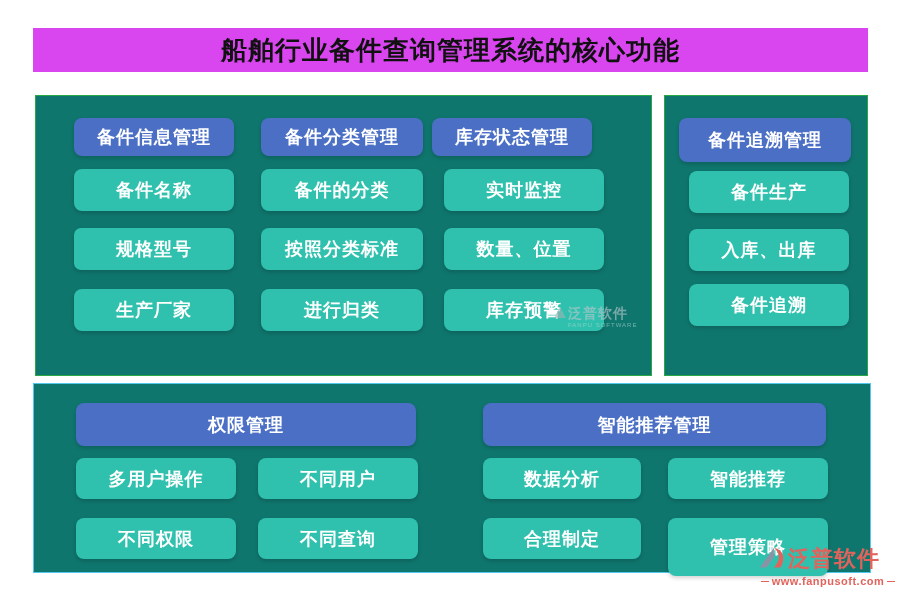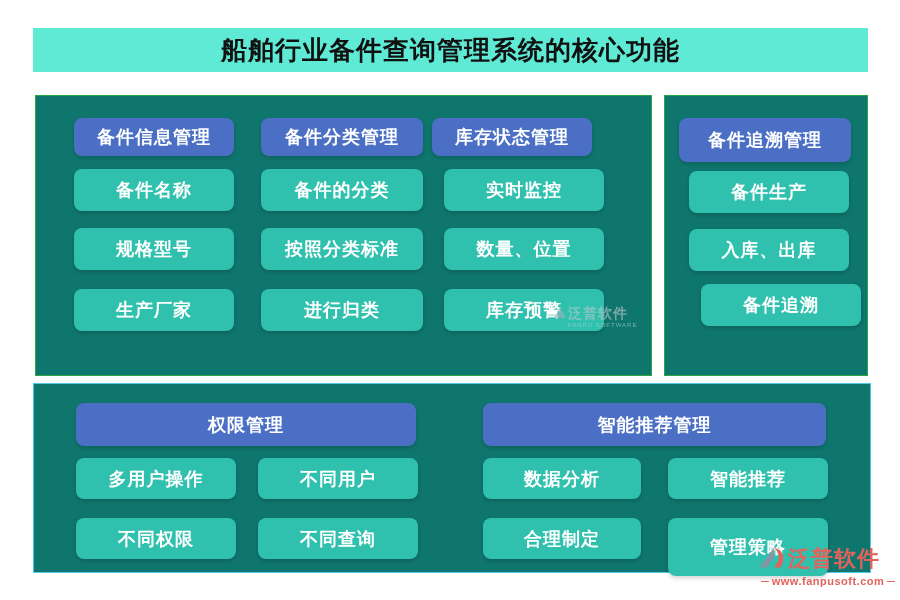--- a/index.html
+++ b/index.html
@@ -2,21 +2,21 @@
 <html><head>
 <meta charset="utf-8">
 <style>
   html,body{margin:0;padding:0;}
   body{
     width:900px;height:600px;position:relative;background:#ffffff;overflow:hidden;
     font-family:"Liberation Sans","DejaVu Sans",sans-serif;
   }
   .titlebar{
     position:absolute;left:33px;top:28px;width:835px;height:44px;
-    background:#5eead4;display:flex;align-items:center;justify-content:center;
+    background:#d946ef;display:flex;align-items:center;justify-content:center;
   }
   .titlebar span{font-size:26px;font-weight:700;color:#111;letter-spacing:1px;}
   .panel{position:absolute;background:#0f766e;border:1px solid #28A745;box-sizing:border-box;}
   .panel-blue{border-color:#53C7EC;}
   .btn{
     position:absolute;border-radius:8px;color:#fff;font-weight:700;
     display:flex;align-items:center;justify-content:center;
     box-shadow:0 2px 4px rgba(0,0,0,.18);box-sizing:border-box;
     font-size:18px;letter-spacing:1px;white-space:nowrap;
   }
@@ -48,39 +48,39 @@
 <body>
 
 <div class="titlebar">
   <span>船舶行业备件查询管理系统的核心功能</span>
 </div>
 
 <div class="panel" style="left:35px;top:95px;width:617px;height:281px;">
 
   <div class="btn hdr" style="left:38px;top:22px;width:160px;height:38px;">备件信息管理</div>
   <div class="btn itm" style="left:38px;top:73px;width:160px;height:42px;">备件名称</div>
-  <div class="btn itm" style="left:38px;top:132px;width:160px;height:42px;">规格型号</div>
+  <div class="btn itm" style="left:38px;top:132px;width:160px;height:42px;border-radius:7px;">规格型号</div>
   <div class="btn itm" style="left:38px;top:193px;width:160px;height:42px;">生产厂家</div>
 
   <div class="btn hdr" style="left:225px;top:22px;width:162px;height:38px;">备件分类管理</div>
   <div class="btn itm" style="left:225px;top:73px;width:162px;height:42px;">备件的分类</div>
   <div class="btn itm" style="left:225px;top:132px;width:162px;height:42px;">按照分类标准</div>
   <div class="btn itm" style="left:225px;top:193px;width:162px;height:42px;">进行归类</div>
 
   <div class="btn hdr" style="left:396px;top:22px;width:160px;height:38px;">库存状态管理</div>
   <div class="btn itm" style="left:408px;top:73px;width:160px;height:42px;">实时监控</div>
   <div class="btn itm" style="left:408px;top:132px;width:160px;height:42px;">数量、位置</div>
   <div class="btn itm" style="left:408px;top:193px;width:160px;height:42px;">库存预警</div>
 </div>
 
 <div class="panel" style="left:664px;top:95px;width:204px;height:281px;">
   <div class="btn hdr" style="left:14px;top:22px;width:172px;height:44px;">备件追溯管理</div>
   <div class="btn itm" style="left:24px;top:75px;width:160px;height:42px;">备件生产</div>
   <div class="btn itm" style="left:24px;top:133px;width:160px;height:42px;">入库、出库</div>
-  <div class="btn itm" style="left:24px;top:188px;width:160px;height:42px;margin-left:12px;">备件追溯</div>
+  <div class="btn itm" style="left:24px;top:188px;width:160px;height:42px;">备件追溯</div>
 </div>
 
 <div class="panel panel-blue" style="left:33px;top:383px;width:838px;height:190px;">
 
   <div class="btn hdr" style="left:42px;top:19px;width:340px;height:43px;">权限管理</div>
   <div class="btn itm" style="left:42px;top:74px;width:160px;height:41px;">多用户操作</div>
   <div class="btn itm" style="left:224px;top:74px;width:160px;height:41px;">不同用户</div>
   <div class="btn itm" style="left:224px;top:134px;width:160px;height:41px;">不同查询</div>
   <div class="btn itm" style="left:42px;top:134px;width:160px;height:41px;">不同权限</div>
 

